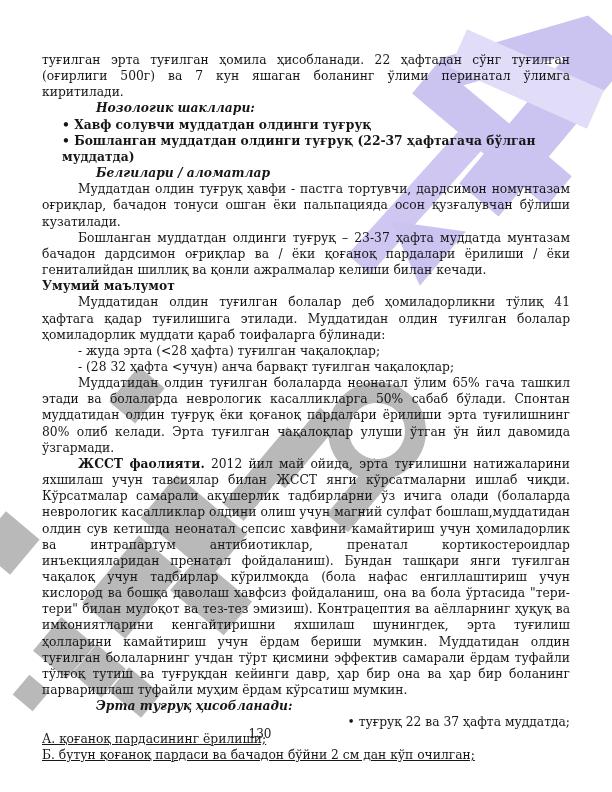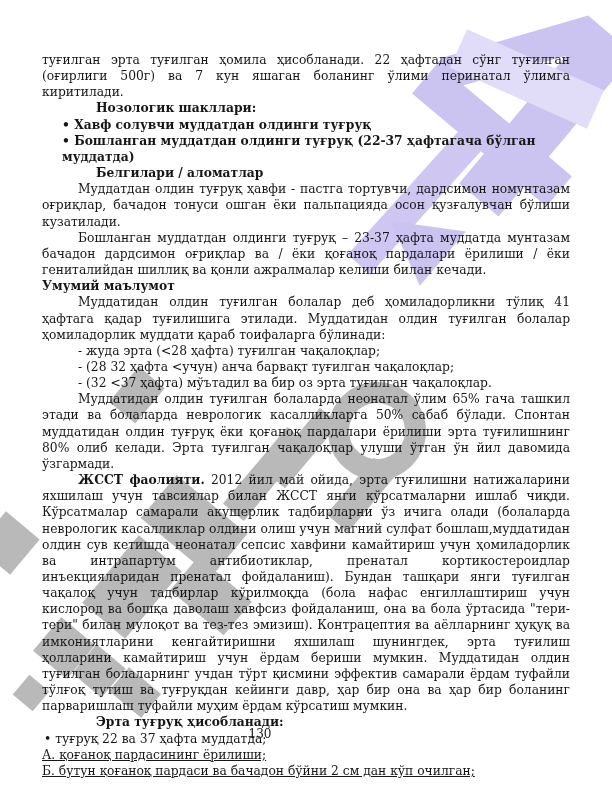--- a/index.html
+++ b/index.html
@@ -48,24 +48,24 @@
   .content{
     position:absolute;z-index:1;
     left:42px;top:52px;width:528px;
     font-size:12.3px;line-height:16.15px;
     color:#161616;
     text-align:justify;
   }
   .blk{margin:0;}
   .b-cont{text-indent:0;}
   .b-para{text-indent:36px;}
-  .b-heading{font-weight:bold;padding-left:54px;text-align:left;}
+  .b-heading{font-weight:bold;padding-left:54px;text-align:left;font-style:italic;}
   .b-center{font-weight:bold;text-align:left;}
   .b-bullet{padding-left:20px;text-align:left;font-weight:bold;}
-  .b-bullet-left{padding-left:2px;text-align:left;}
+  .b-bullet-left{padding-left:2px;text-align:right;}
   .b-dash{padding-left:36px;text-align:left;}
   .b-item{padding-left:0;text-align:left;text-decoration:underline;}
   .lead{font-weight:bold;}
   .footer{
     position:absolute;z-index:1;left:0;top:727px;width:520px;
     text-align:center;font-size:12px;color:#161616;
   }
 </style>
 </head>
 <body>
@@ -97,21 +97,20 @@
       <div class="blk b-heading">Нозологик шакллари:</div>
       <div class="blk b-bullet">• Хавф солувчи муддатдан олдинги туғруқ</div>
       <div class="blk b-bullet">• Бошланган муддатдан олдинги туғруқ (22-37 ҳафтагача бўлган муддатда)</div>
       <div class="blk b-heading">Белгилари / аломатлар</div>
       <div class="blk b-para">Муддатдан олдин туғруқ ҳавфи -  пастга тортувчи, дардсимон номунтазам оғриқлар, бачадон  тонуси ошган ёки пальпацияда осон қузғалувчан бўлиши кузатилади.</div>
       <div class="blk b-para">Бошланган муддатдан олдинги туғруқ – 23-37 ҳафта муддатда мунтазам бачадон дардсимон оғриқлар ва / ёки қоғаноқ пардалари ёрилиши / ёки гениталийдан шиллиқ ва қонли ажралмалар келиши билан кечади.</div>
       <div class="blk b-center">Умумий маълумот</div>
       <div class="blk b-para">Муддатидан олдин туғилган болалар деб ҳомиладорликни тўлиқ 41 ҳафтага қадар туғилишига этилади.  Муддатидан олдин туғилган болалар ҳомиладорлик муддати қараб тоифаларга бўлинади:</div>
       <div class="blk b-dash">- жуда эрта (&lt;28 ҳафта) туғилган чақалоқлар;</div>
       <div class="blk b-dash">- (28 32 ҳафта &lt;учун) анча барвақт туғилган чақалоқлар;</div>
-      <div class="blk b-dash">- (32 &lt;37 ҳафта) мўътадил ва бир оз эрта туғилган чақалоқлар.</div>
       <div class="blk b-para">Муддатидан олдин туғилган болаларда неонатал ўлим 65% гача ташкил этади ва болаларда неврологик касалликларга 50% сабаб бўлади. Спонтан муддатидан олдин туғруқ  ёки қоғаноқ пардалари ёрилиши эрта туғилишнинг 80% олиб келади. Эрта туғилган чақалоқлар улуши ўтган ўн йил давомида ўзгармади.</div>
       <div class="blk b-para"><span class="lead">ЖССТ фаолияти.</span><span> 2012 йил май ойида, эрта туғилишни натижаларини яхшилаш учун тавсиялар билан ЖССТ янги кўрсатмаларни ишлаб чиқди. Кўрсатмалар самарали акушерлик тадбирларни ўз ичига олади (болаларда неврологик касалликлар олдини олиш учун магний сулфат бошлаш,муддатидан олдин сув кетишда неонатал сепсис хавфини камайтириш учун ҳомиладорлик ва интрапартум антибиотиклар, пренатал кортикостероидлар инъекцияларидан пренатал фойдаланиш). Бундан ташқари янги туғилган чақалоқ учун тадбирлар кўрилмоқда (бола нафас енгиллаштириш учун кислород ва бошқа даволаш хавфсиз фойдаланиш, она ва бола ўртасида "тери-тери" билан мулоқот ва тез-тез эмизиш). Контрацептия ва аёлларнинг ҳуқуқ ва имкониятларини кенгайтиришни яхшилаш шунингдек, эрта туғилиш ҳолларини камайтириш учун ёрдам бериши мумкин. Муддатидан олдин туғилган болаларнинг учдан тўрт қисмини эффектив самарали ёрдам туфайли  тўлғоқ тутиш ва туғруқдан кейинги давр, ҳар бир она ва ҳар бир боланинг парваришлаш туфайли муҳим ёрдам кўрсатиш мумкин.</span></div>
       <div class="blk b-heading">Эрта туғруқ ҳисобланади:</div>
       <div class="blk b-bullet-left">• туғруқ 22 ва 37 ҳафта муддатда;</div>
       <div class="blk b-item">А. қоғаноқ пардасининг ёрилиши;</div>
       <div class="blk b-item">Б. бутун қоғаноқ пардаси ва бачадон бўйни 2 см дан кўп очилган;</div>
     </div>
 
   <div class="footer">130</div>
 </div>

